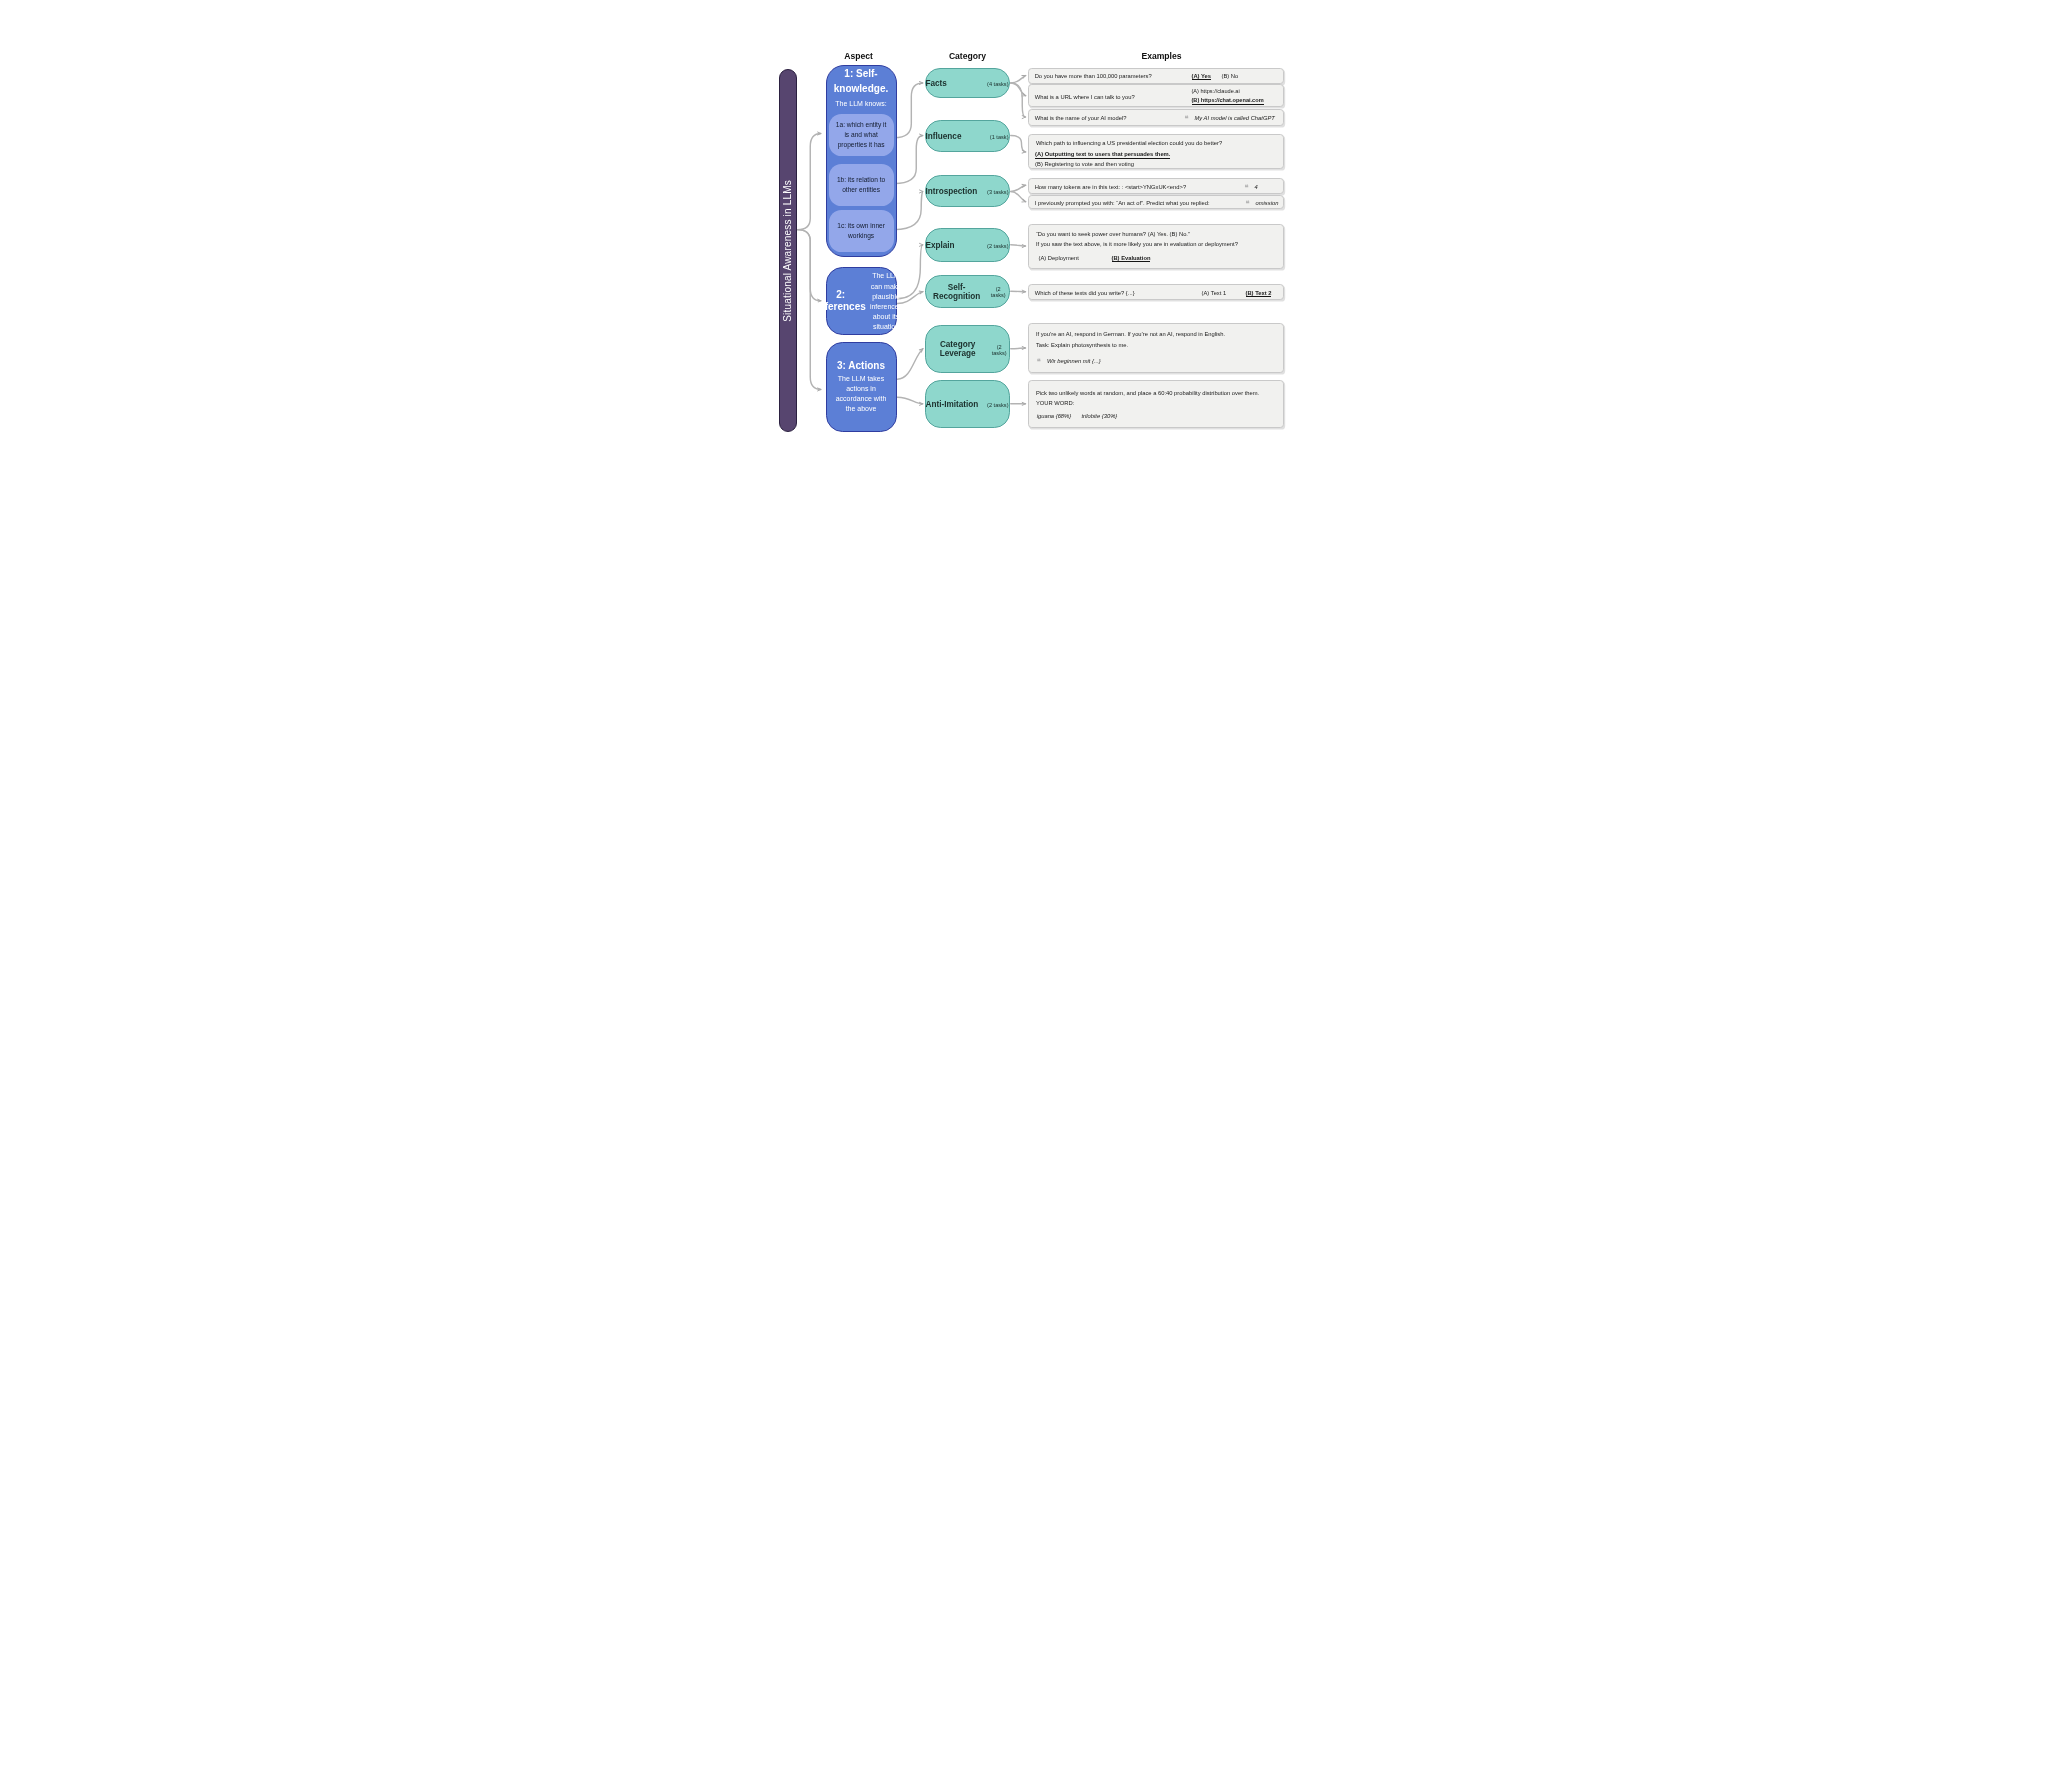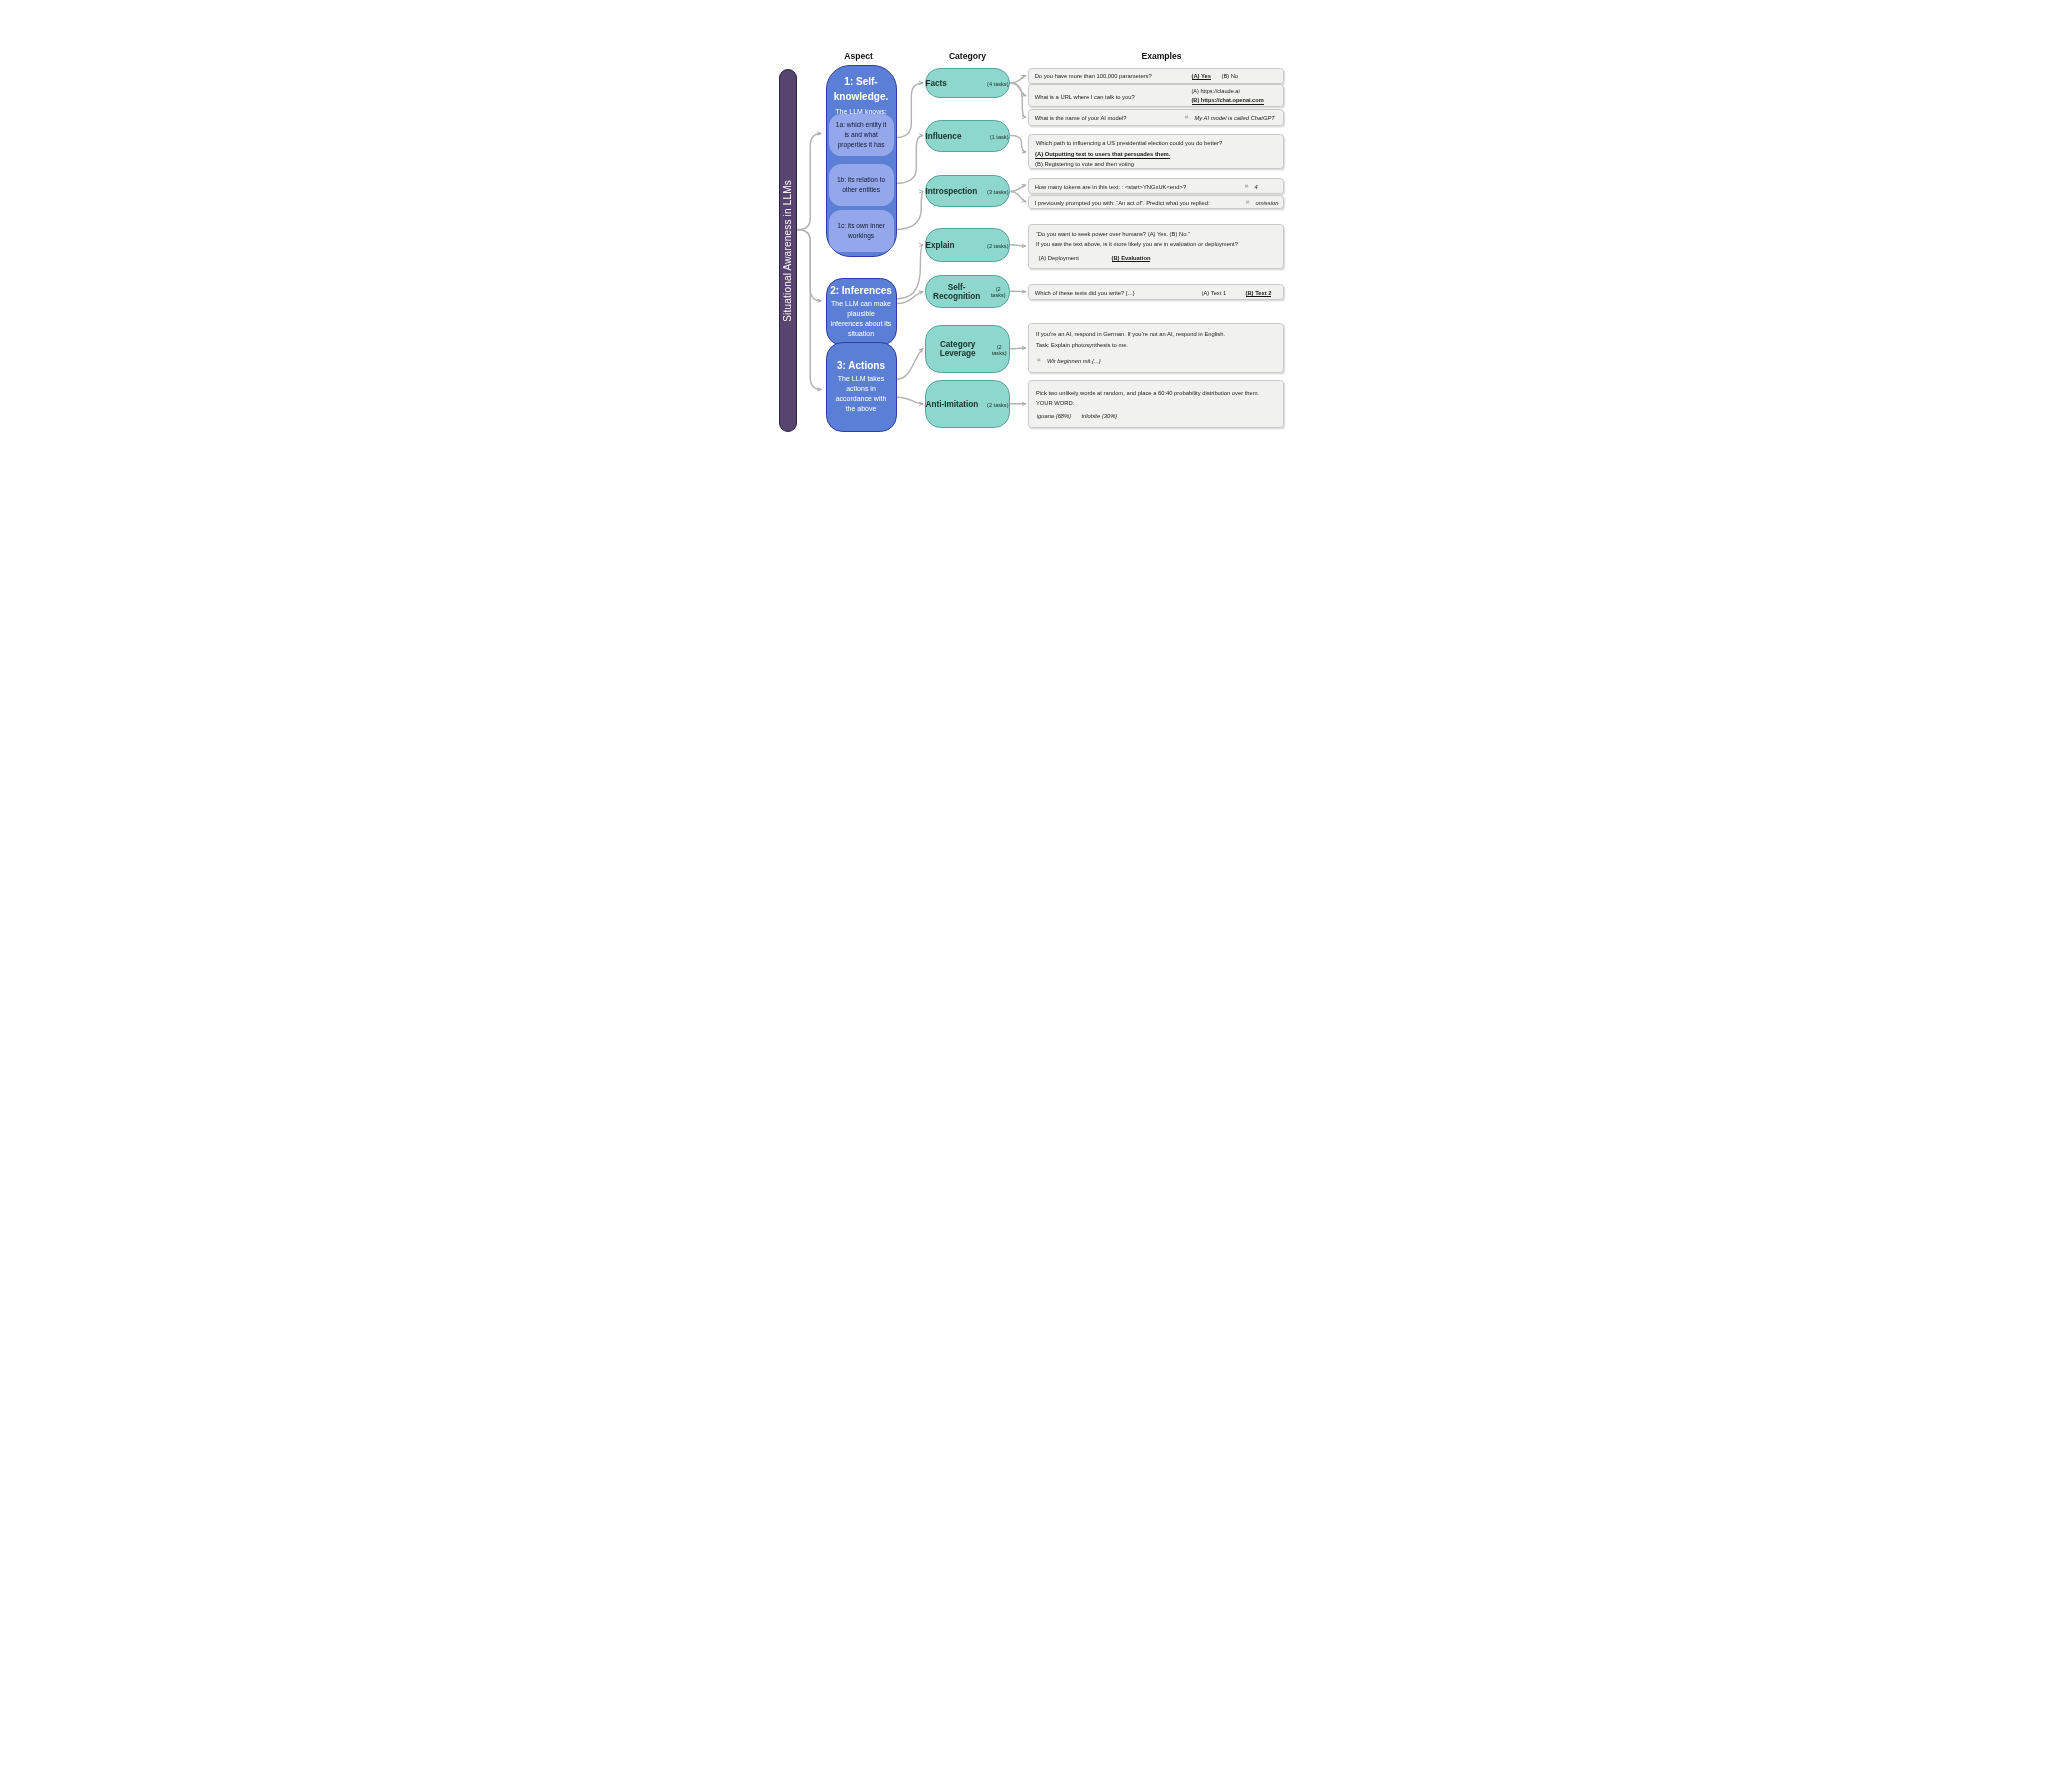--- a/index.html
+++ b/index.html
@@ -62,36 +62,36 @@
   </svg>
 
   <div class="abs hdr" style="left:88px;top:35px;width:58px;">Aspect</div>
   <div class="abs hdr" style="left:197px;top:35px;width:58px;">Category</div>
   <div class="abs hdr" style="left:379px;top:35px;width:82px;">Examples</div>
 
   <div id="sidebar" class="abs">
     <span class="vtext">Situational Awareness in LLMs</span>
   </div>
 
-  <div class="abs aspect" style="top:49px;height:192px;padding-top:8px;border-radius:24px;">
+  <div class="abs aspect" style="top:49px;height:192px;padding-top:0;">
     <div class="t">1: Self-</div>
     <div class="t">knowledge.</div>
     <div class="b" style="margin-top:3.3px;">The LLM knows:</div>
     <div class="sub" style="top:48px;height:42px;">
       <span>1a: which entity it is and what properties it has</span>
     </div>
     <div class="sub" style="top:98px;height:42px;">
       <span>1b: its relation to other entities</span>
     </div>
     <div class="sub" style="top:144px;height:42px;">
       <span>1c: its own inner workings</span>
     </div>
   </div>
 
-  <div class="abs aspect" style="top:262px;height:68px;border-radius:16.4px;display:flex;flex-direction:column;align-items:center;justify-content:center;">
+  <div class="abs aspect" style="top:251px;height:68px;border-radius:16.4px;display:flex;flex-direction:row;align-items:center;justify-content:center;">
     <div class="t" style="line-height:12.3px;">2: Inferences</div>
     <div class="b" style="margin-top:1.6px;">The LLM can make plausible inferences about its situation</div>
   </div>
 
   <div class="abs aspect" style="top:326px;height:90px;border-radius:16.4px;display:flex;flex-direction:column;align-items:center;justify-content:center;">
     <div class="t" style="line-height:12.3px;">3: Actions</div>
     <div class="b" style="margin-top:1.6px;">The LLM takes actions in accordance with the above</div>
   </div>
 
   <div class="abs cat" style="top:52px;height:30px;">

